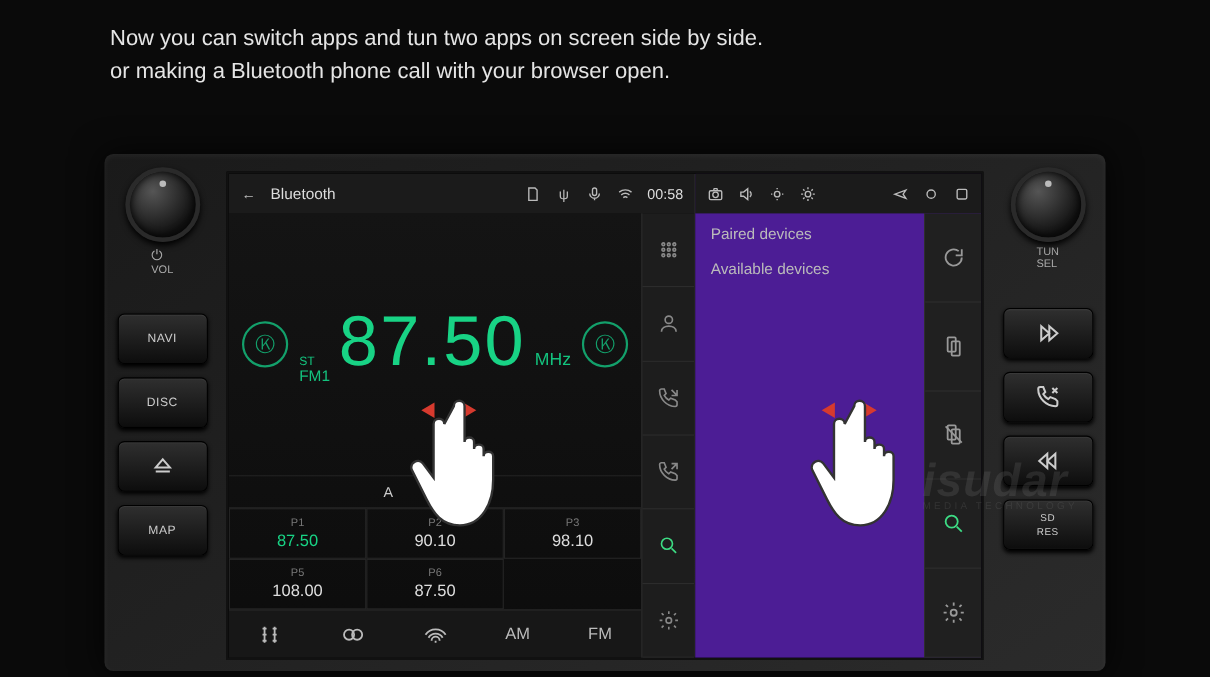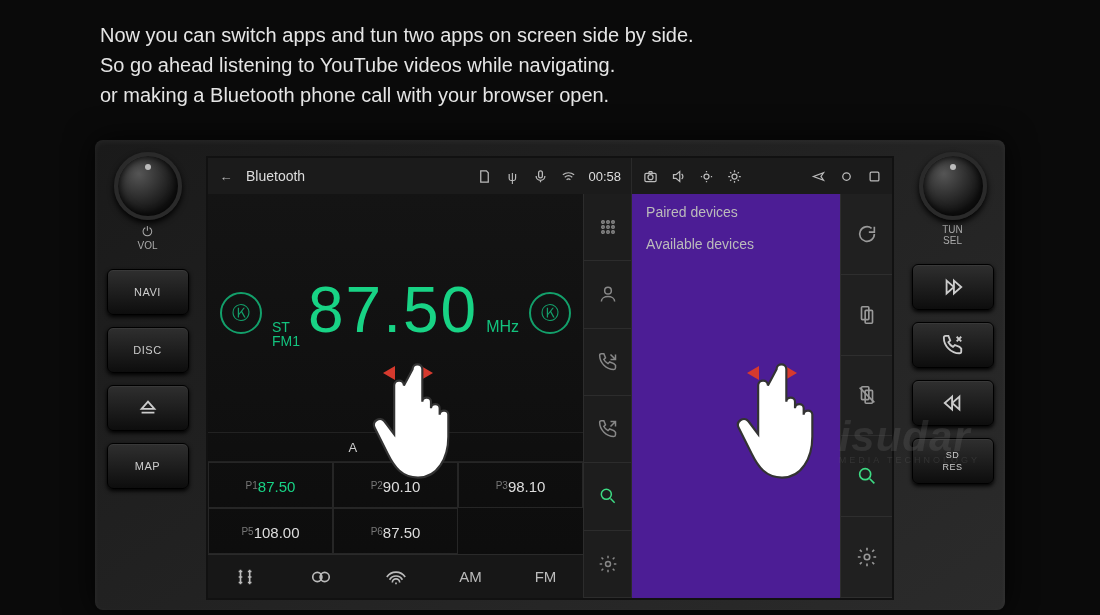--- a/index.html
+++ b/index.html
@@ -47,21 +47,21 @@
     border: 4px solid #2a2a2a;
     box-shadow: 0 0 8px #000 inset, 0 3px 6px #000;
     position: relative;
     margin-bottom: 4px;
   }
   .knob::after {
     content:"";
     position:absolute; top:8px; left:50%; transform:translateX(-50%);
     width:6px; height:6px; border-radius:50%; background:#bbb;
   }
-  .knob-lbl { font-size:10px; color:#aaa; margin-bottom:12px; text-align:center; white-space:pre; }
+  .knob-lbl { font-size:10px; color:#aaa; margin-bottom:28px; white-space:pre; }
   .hbtn {
     width: 82px; height: 46px;
     margin: 6px 0;
     background: linear-gradient(180deg,#2f2f2f,#0d0d0d);
     border-radius: 6px;
     border: 1px solid #000;
     box-shadow: 0 2px 4px #000, inset 0 1px 1px rgba(255,255,255,.06);
     display:flex; align-items:center; justify-content:center;
     font-size:11px; color:#ccc; letter-spacing:.5px;
   }
@@ -113,29 +113,29 @@
     flex:1; display:flex; align-items:center; justify-content:center; gap:10px;
     padding: 0 12px;
   }
   .tune-btn {
     width:42px; height:42px; border:2px solid #13a06b; border-radius:50%;
     display:flex; align-items:center; justify-content:center; color:#13a06b;
     font-size:18px; cursor:pointer;
   }
   .freq-wrap { display:flex; align-items:baseline; gap:8px; }
   .band { font-size:14px; color:#13c37e; }
-  .band .st { font-size:14px; display:block; color:#13c37e; margin-bottom:-2px; }
+  .band .st { font-size:11px; display:block; color:#13c37e; margin-bottom:-2px; }
   .freq { font-family:"Arial Narrow",Arial; font-size:64px; font-weight:400; color:#18d385; letter-spacing:2px; line-height:1; }
   .mhz { font-size:16px; color:#13c37e; }
 
   .mid-row { display:flex; justify-content:center; gap:60px; height:30px; align-items:center; color:#ccc; font-size:13px; border-top:1px solid #222; border-bottom:1px solid #222; }
   .mid-row span { cursor:pointer; }
 
   .presets { display:grid; grid-template-columns:repeat(3,1fr); grid-template-rows:repeat(2,1fr); height:92px; }
-  .preset { border:1px solid #262626; display:flex; flex-direction:row; align-items:center; justify-content:center; cursor:pointer; font-size:12px; color:#aaa; }
+  .preset { border:1px solid #262626; display:flex; flex-direction:column; align-items:center; justify-content:center; cursor:pointer; font-size:12px; color:#aaa; }
   .preset .pn { font-size:10px; color:#777; }
   .preset .pv { font-size:15px; color:#ddd; margin-top:2px;}
   .preset.active .pv { color:#18d385; }
 
   .bottom-bar { height:44px; background:#171717; display:flex; align-items:center; justify-content:space-around; border-top:1px solid #2a2a2a; }
   .bottom-bar .bb { width:44px; height:44px; display:flex; align-items:center; justify-content:center; color:#bbb; font-size:15px; cursor:pointer; }
   .bottom-bar .bb svg { width:22px; height:22px; stroke:#bbb; fill:none; stroke-width:1.8; }
 
   
   .sectitle { font-size:14px; color:#bbb; padding:10px 14px 6px; }
@@ -183,21 +183,20 @@
     transform:rotate(0deg);
     pointer-events:none;
   }
   .watermark small { display:block; font-size:9px; letter-spacing:3px; font-style:normal; font-weight:400; margin-top:-6px; }
 </style>
 </head>
 <body>
 
 <div class="marketing">
   <div>Now you can switch apps and tun two apps on screen side by side.</div>
-  <div>So go ahead listening to YouTube videos while navigating.</div>
   <div>or making a Bluetooth phone call with your browser open.</div>
 </div>
 
 <div class="headunit">
 
   <div class="side-col">
     <div class="knob"></div>
     <div class="knob-lbl"><span style="font-size:13px">⏻</span>
 <span>VOL</span></div>
     <div class="hbtn">NAVI</div>

